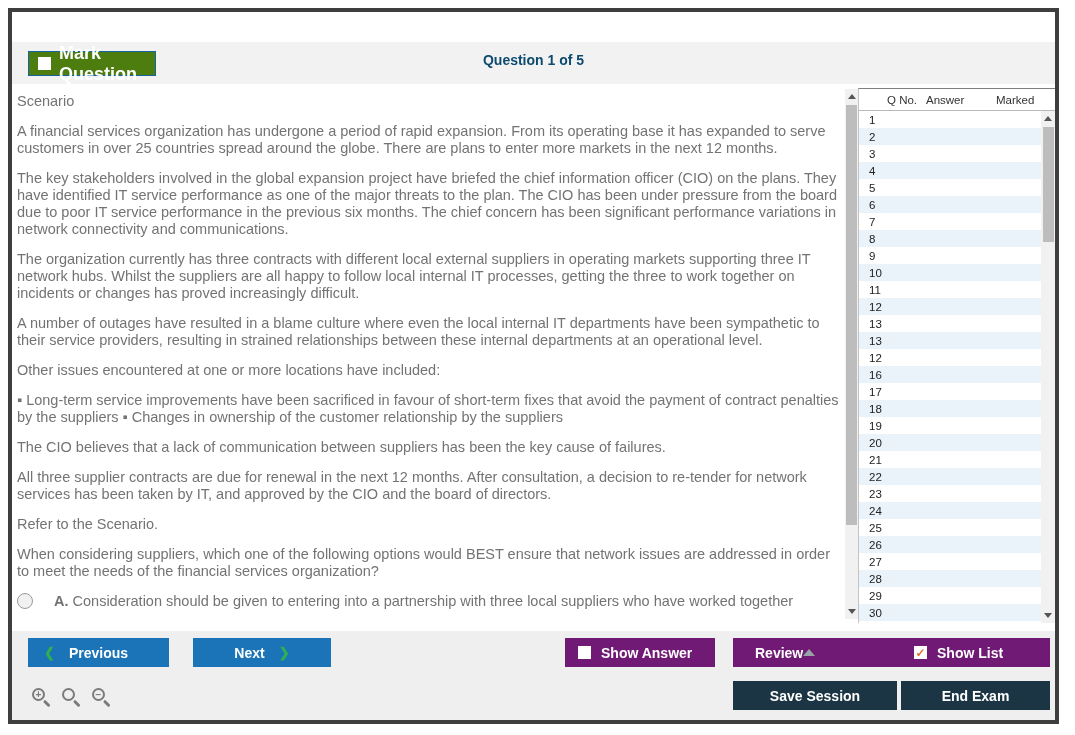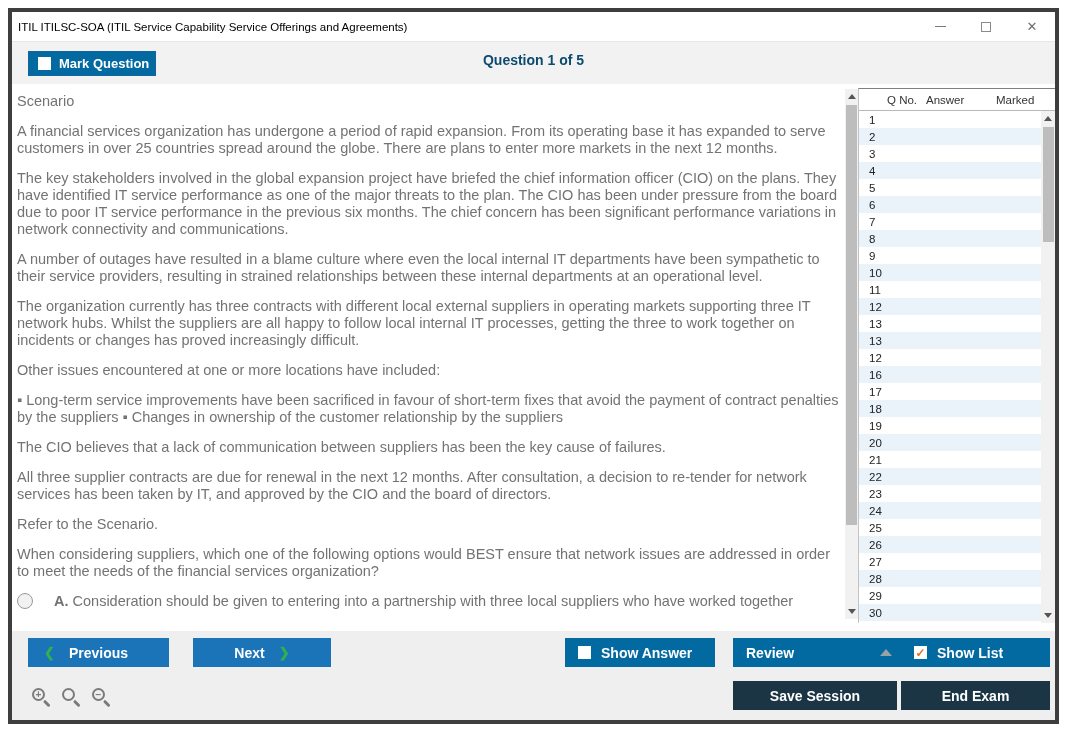--- a/index.html
+++ b/index.html
@@ -15,21 +15,21 @@
   .title-text { padding-left: 6px; font-size: 11.5px; color: #000; }
   .win-controls { margin-left: auto; display: flex; height: 100%; }
   .win-btn { width: 46px; height: 100%; display: flex; align-items: center; justify-content: center;
     color: #6e6e6e; font-size: 13px; cursor: pointer; }
   .min-bar { width: 11px; height: 1.5px; background: #7a7a7a; display: inline-block; }
   .max-box { width: 10px; height: 10px; border: 1.5px solid #8a8a8a; display: inline-block; }
 
   
   .headerstrip { position: absolute; left: 0; top: 30px; right: 0; height: 42px; background: #f2f2f2; }
   .mark-btn { position: absolute; left: 16px; top: 9px; width: 128px; height: 25px;
-    background: #0369a1; color: #fff; font-size: 13px; font-weight: 700;
+    background: #4d7c0f; color: #fff; font-size: 18px; font-weight: 700;
     display: flex; align-items: center; padding-left: 9px; gap: 8px; cursor: pointer;
     border: 1px solid #14659f; }
   .cbx { width: 13px; height: 13px; background: #fff; display: inline-flex;
     align-items: center; justify-content: center; flex: none; }
   .cbx .tick { color: #dd7127; font-size: 12px; font-weight: 700; line-height: 1; }
   .qcounter { position: absolute; left: 0; right: 0; top: 10px; text-align: center;
     font-size: 14px; font-weight: 700; color: #0c4a6e; }
 
   
   .main { position: absolute; left: 0; top: 72px; right: 0; bottom: 89px; background: #fff; }
@@ -69,28 +69,28 @@
   .qrow span:nth-child(1) { padding-left: 10px; }
   .panel-scroll { right: 0; top: 22px; width: 14px; height: 512px; }
   .panel-scroll .scroll-btn { width: 14px; }
   .panel-scroll .scroll-thumb { left: 1.5px; top: 16px; height: 115px; }
 
   
   .bottombar { position: absolute; left: 0; right: 0; bottom: 0; height: 89px; background: #efefef; }
   .btn { position: absolute; height: 29px; display: flex; align-items: center;
     color: #fff; font-size: 14px; font-weight: 700; cursor: pointer; }
   .btn-blue { background: #1b74b8; }
-  .btn-orange { background: #0369a1; }
+  .btn-orange { background: #701a75; }
   .btn-navy { background: #1b3544; justify-content: center; }
   .chev { color: #2fb14d; font-size: 13px; font-weight: 700; }
   .btn-prev { left: 16px; top: 7px; width: 141px; padding-left: 16px; gap: 14px; }
   .btn-next { left: 181px; top: 7px; width: 138px; justify-content: center; gap: 14px; }
   .btn-showanswer { left: 553px; top: 7px; width: 150px; padding-left: 13px; gap: 10px; }
-  .btn-review { left: 721px; top: 7px; width: 172px; padding-left: 13px; padding-right: 13px;
-    justify-content: space-between; }
+  .btn-review { left: 721px; top: 7px; width: 172px; padding-left: 22px; padding-right: 13px;
+    }
   .btn-showlist { left: 889px; top: 7px; width: 149px; padding-left: 13px; gap: 10px; }
   .btn-save { left: 721px; top: 50px; width: 164px; }
   .btn-end { left: 889px; top: 50px; width: 149px; }
   .tri-review { width: 0; height: 0; border-left: 6px solid transparent; border-right: 6px solid transparent;
     border-bottom: 7px solid #97a1a6; }
 
   
   .zoomtools { position: absolute; left: 18px; top: 55px; display: flex; gap: 7px; }
   .mag { position: relative; width: 23px; height: 23px; cursor: pointer; }
   .mag .lens { position: absolute; left: 2px; top: 2px; width: 13px; height: 13px;
@@ -99,53 +99,39 @@
     background: #7b7b7b; border-radius: 2px; transform: rotate(45deg); transform-origin: 1px 1px; }
   .mag .sign { position: absolute; left: 2px; top: 2px; width: 13px; height: 13px;
     display: flex; align-items: center; justify-content: center;
     font-size: 10px; font-weight: 700; color: #7b7b7b; line-height: 1; }
 </style>
 </head>
 <body>
 
 <div class="window">
 
-  <div class="titlebar">
-    <span class="title-text">ITIL ITILSC-SOA (ITIL Service Capability Service Offerings and Agreements)</span>
-    <div class="win-controls">
-      <div class="win-btn">
-          <span class="min-bar"></span>
-        </div>
-      <div class="win-btn">
-          <span class="max-box"></span>
-        </div>
-      <div class="win-btn">
-          <span>✕</span>
-        </div>
-    </div>
-  </div>
 
   <div class="headerstrip">
     <div class="mark-btn">
       <span class="cbx"></span>
       <span>Mark Question</span>
     </div>
     <div class="qcounter">Question 1 of 5</div>
   </div>
 
   <div class="main">
 
     <div class="content">
       <div>
 
       <p>Scenario</p>
           <p>A financial services organization has undergone a period of rapid expansion. From its operating base it has expanded to serve customers in over 25 countries spread around the globe. There are plans to enter more markets in the next 12 months.</p>
           <p>The key stakeholders involved in the global expansion project have briefed the chief information officer (CIO) on the plans. They have identified IT service performance as one of the major threats to the plan. The CIO has been under pressure from the board due to poor IT service performance in the previous six months. The chief concern has been significant performance variations in network connectivity and communications.</p>
+          <p>The organization currently has three contracts with different local external suppliers in operating markets supporting three IT network hubs. Whilst the suppliers are all happy to follow local internal IT processes, getting the three to work together on incidents or changes has proved increasingly difficult.</p>
           <p>A number of outages have resulted in a blame culture where even the local internal IT departments have been sympathetic to their service providers, resulting in strained relationships between these internal departments at an operational level.</p>
-          <p>The organization currently has three contracts with different local external suppliers in operating markets supporting three IT network hubs. Whilst the suppliers are all happy to follow local internal IT processes, getting the three to work together on incidents or changes has proved increasingly difficult.</p>
           <p>Other issues encountered at one or more locations have included:</p>
           <p>▪ Long-term service improvements have been sacrificed in favour of short-term fixes that avoid the payment of contract penalties by the suppliers ▪ Changes in ownership of the customer relationship by the suppliers</p>
           <p>The CIO believes that a lack of communication between suppliers has been the key cause of failures.</p>
           <p>All three supplier contracts are due for renewal in the next 12 months. After consultation, a decision to re-tender for network services has been taken by IT, and approved by the CIO and the board of directors.</p>
           <p>Refer to the Scenario.</p>
           <p>When considering suppliers, which one of the following options would BEST ensure that network issues are addressed in order to meet the needs of the financial services organization?</p>
         </div>
       <div class="option-row">
         <span class="radio"></span>
         <span class="option-text">

